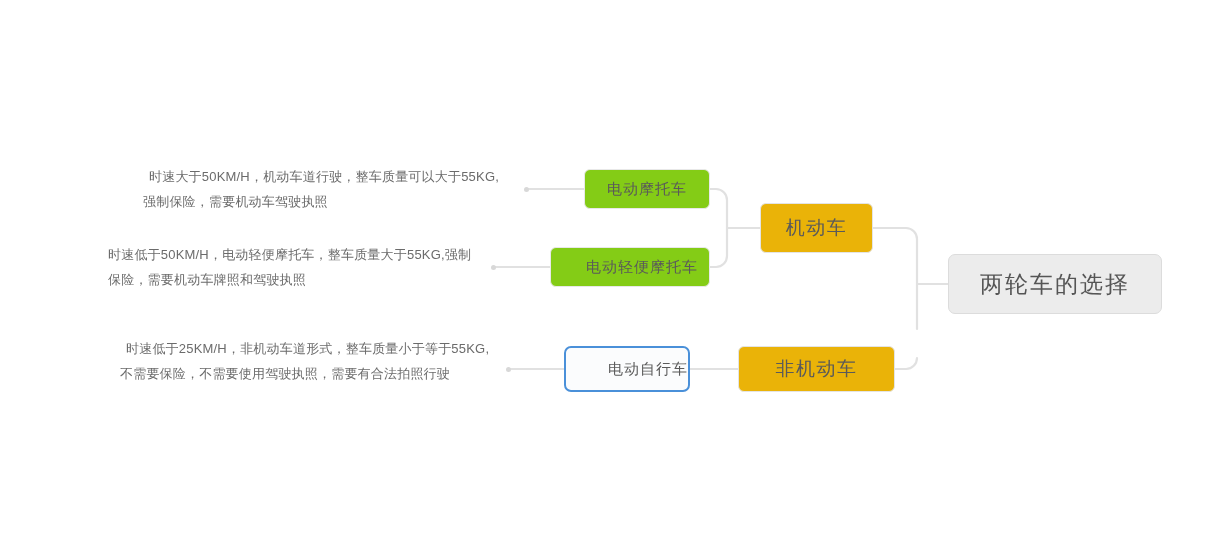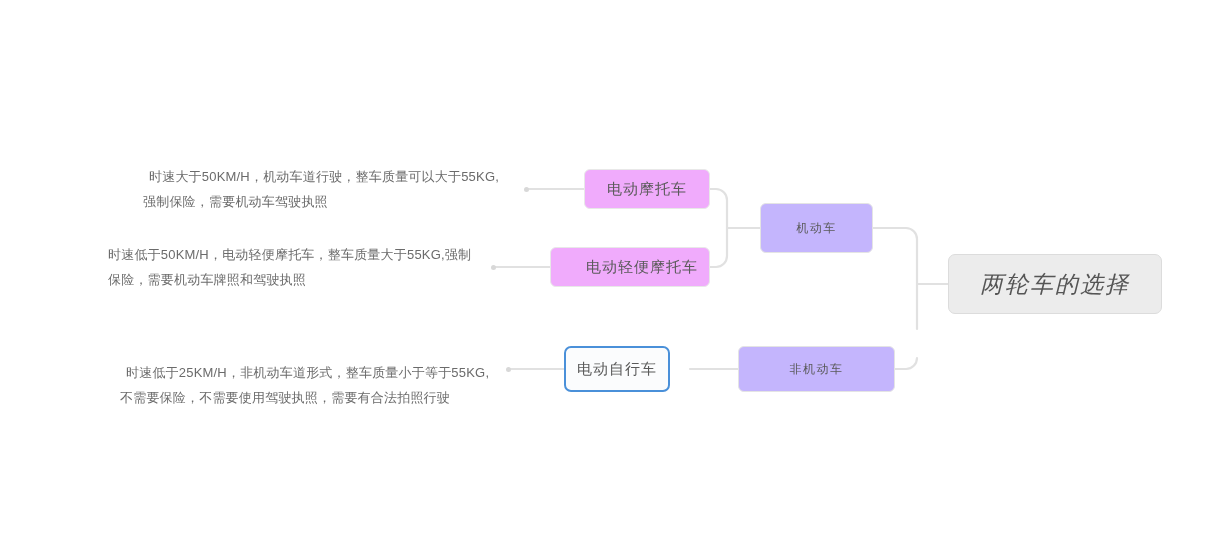--- a/index.html
+++ b/index.html
@@ -42,32 +42,31 @@
     white-space: nowrap;
     letter-spacing: 0.5px;
   }
   .node.root {
     border-radius: 7px;
     border: 1px solid #dcdcdc;
     background: #ececec;
     font-size: 23px;
     letter-spacing: 2px;
     color: #555555;
-    font-style: italic;
   }
   .node.level1 {
-    font-size: 12px;
+    font-size: 19px;
     letter-spacing: 1.5px;
-    background: #c4b5fd;
+    background: #eab308;
     border-color: #e4e4e4;
   }
   .node.level2 {
     font-size: 15px;
     letter-spacing: 1px;
-    background: #f0abfc;
+    background: #84cc16;
     border-color: #e8e8e8;
   }
   .node.selected {
     background: #fbfcfd;
     border: 2px solid #4a90d9;
     border-radius: 7px;
   }
 
   
   .note {
@@ -137,23 +136,23 @@
   </div>
 
   <div class="node level2" style="left:584px; top:169px; width:126px; height:40px;">
     <span>电动摩托车</span>
   </div>
 
   <div class="node level2" style="left:550px; top:247px; width:160px; height:40px;padding-left:24px;">
     <span>电动轻便摩托车</span>
   </div>
 
-  <div class="node level2 selected" style="left:564px; top:346px; width:106px; height:46px;">
+  <div class="node level2 selected" style="left:564px; top:346px; width:126px; height:46px;justify-content:flex-end;">
     <span>电动自行车</span>
   </div>
 
   <div class="note" style="left:143px; top:164px; width:358px; text-indent:6px;">时速大于50KM/H，机动车道行驶，整车质量可以大于55KG,强制保险，需要机动车驾驶执照</div>
 
   <div class="note" style="left:108px; top:242px; width:376px; text-indent:0px;">时速低于50KM/H，电动轻便摩托车，整车质量大于55KG,强制保险，需要机动车牌照和驾驶执照</div>
 
-  <div class="note" style="left:120px; top:336px; width:378px; text-indent:6px;margin-top:24px;">时速低于25KM/H，非机动车道形式，整车质量小于等于55KG,不需要保险，不需要使用驾驶执照，需要有合法拍照行驶</div>
+  <div class="note" style="left:120px; top:336px; width:378px; text-indent:6px;">时速低于25KM/H，非机动车道形式，整车质量小于等于55KG,不需要保险，不需要使用驾驶执照，需要有合法拍照行驶</div>
 
 </div>
 
 </body></html>

